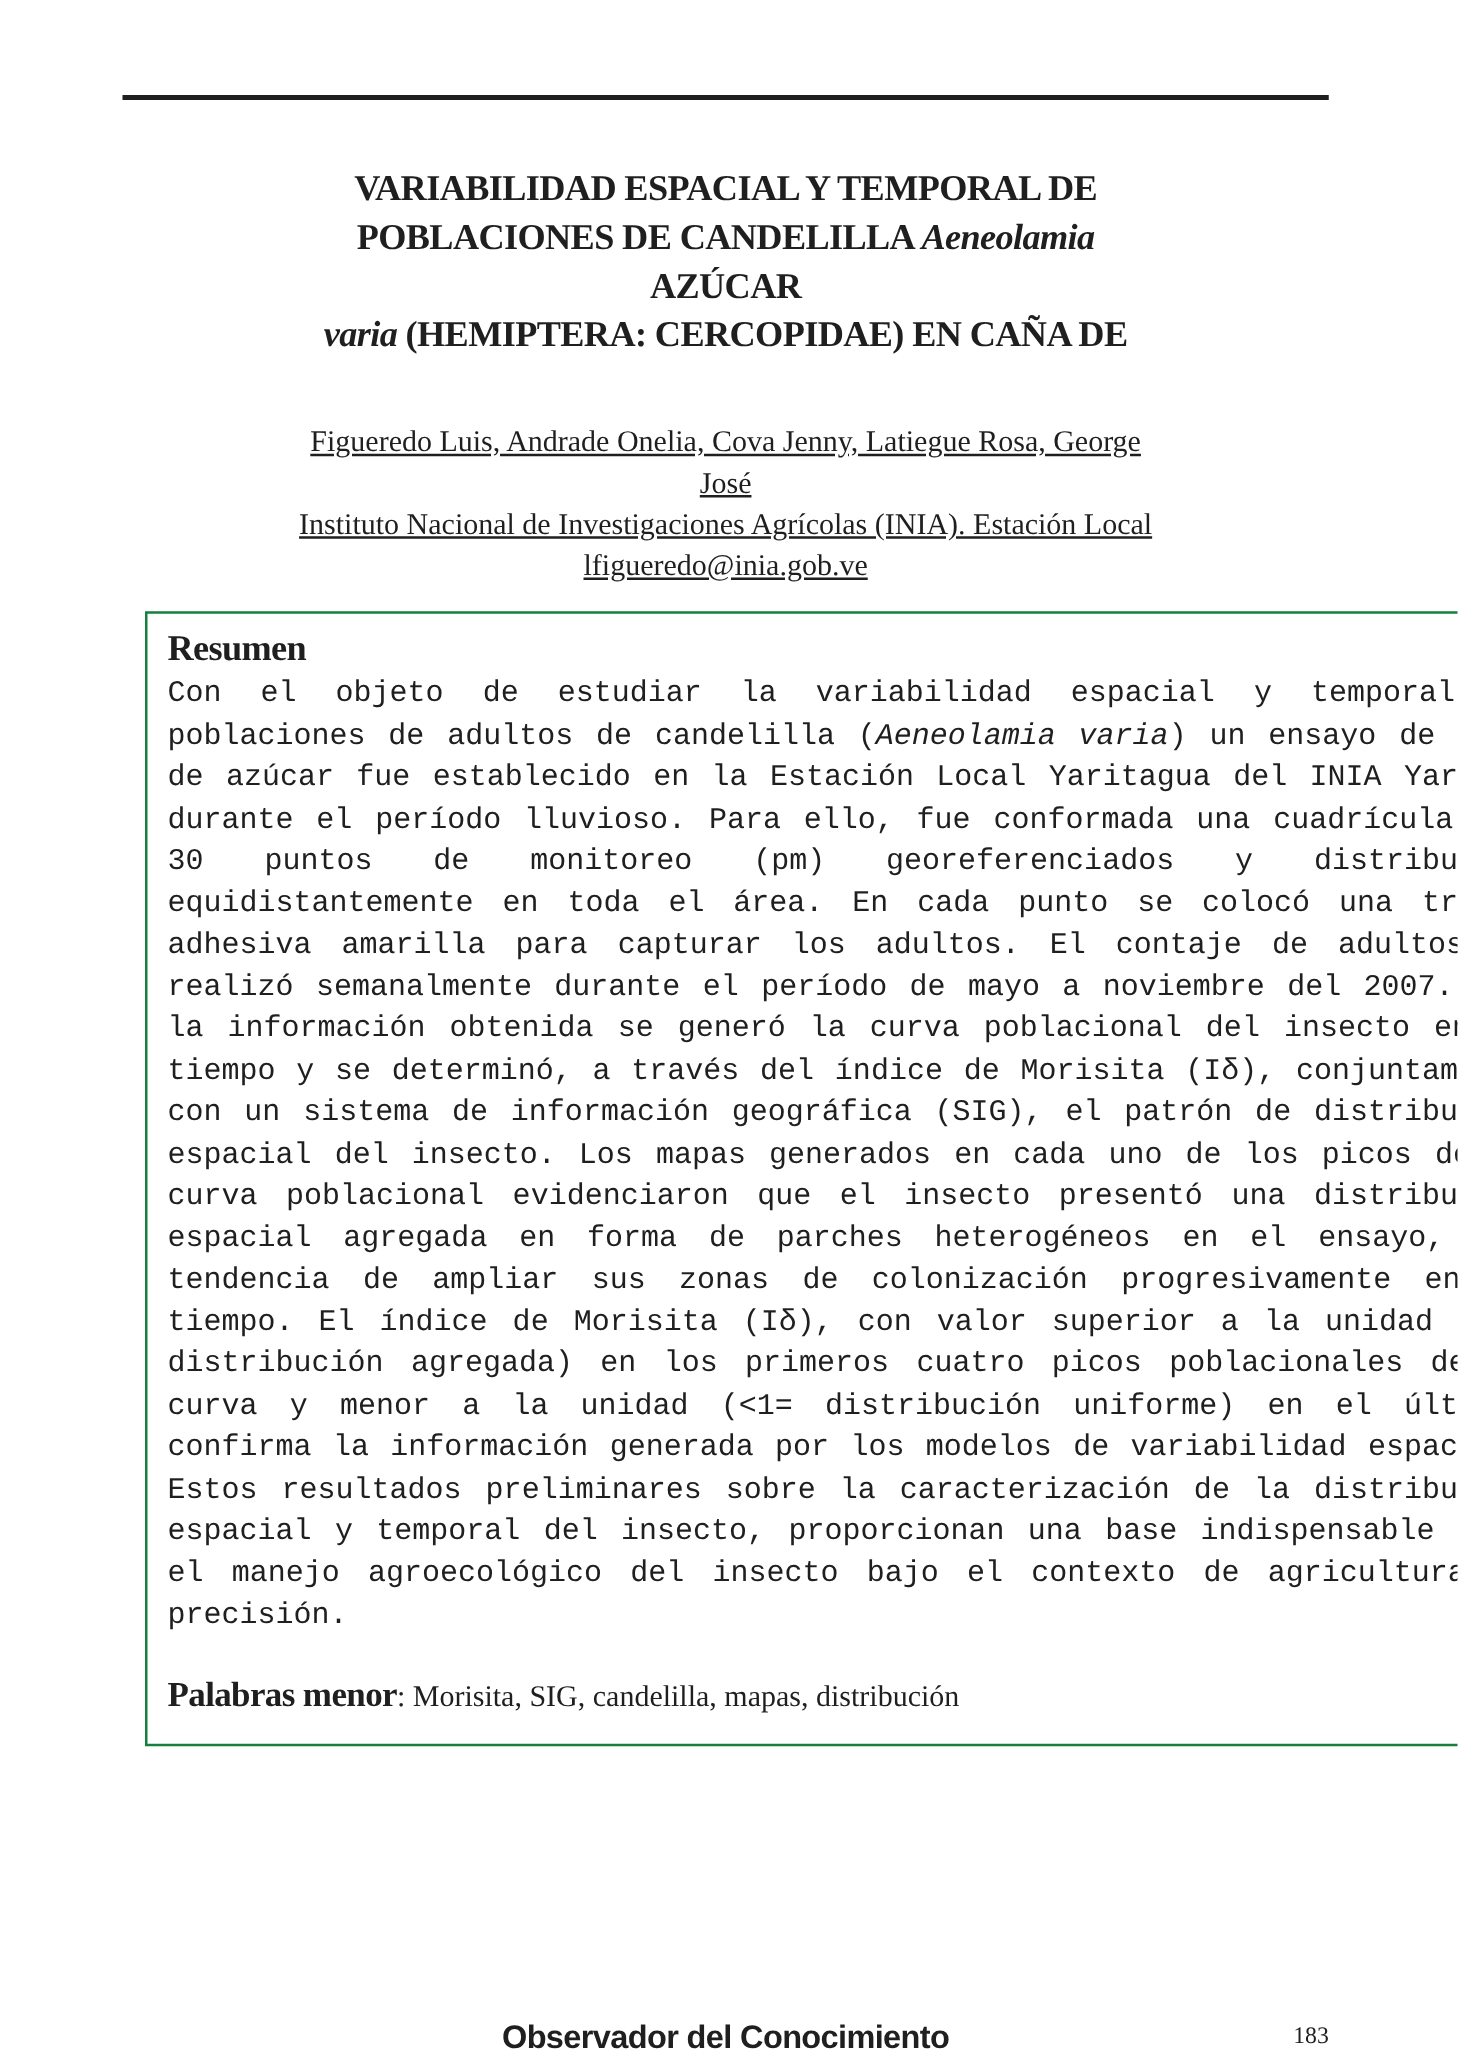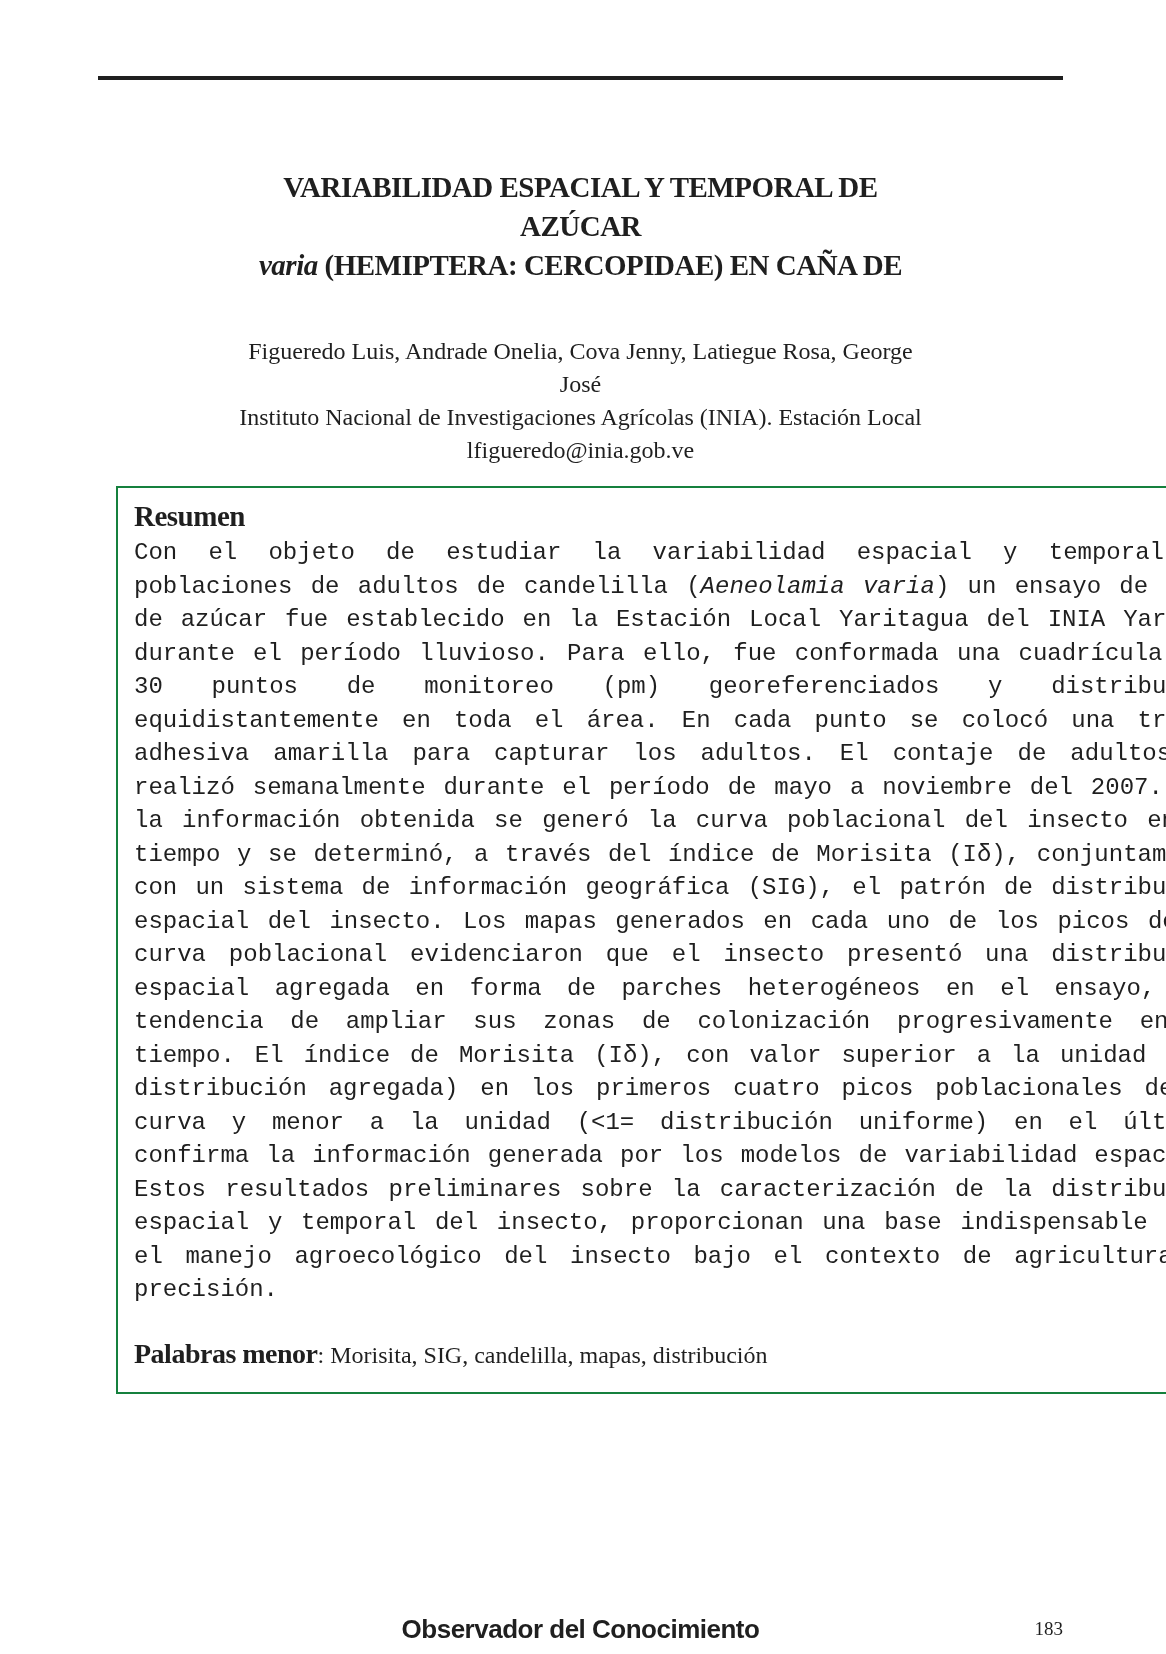--- a/index.html
+++ b/index.html
@@ -7,32 +7,33 @@
     width: 1166px; height: 1654px;
     background: #ffffff;
     position: relative;
     font-family: "Liberation Serif", serif;
     color: #1f1f1f;
     overflow: hidden;
   }
   .content { position: absolute; left: 98px; top: 0; width: 965px; }
   .rule { margin-top: 76px; height: 4px; background: #1f1f1f; }
   .title {
-    margin-top: 88px;
+    margin-top: 52px;
     text-align: center;
     font-weight: bold;
     font-size: 29px;
     line-height: 39px;
     letter-spacing: -0.5px;
   }
   .authors {
     margin-top: 50px;
     text-align: center;
     font-size: 24px;
     line-height: 33px;
+    text-decoration: underline;
   }
   .abstract-box {
     margin-top: 19px;
     margin-left: 18px;
     box-sizing: border-box;
     width: 1126px;
     min-height: 804px;
     border: 2px solid #15803d;
     padding: 8px 16px 20px 16px;
   }
@@ -66,20 +67,21 @@
   .italic { font-style: italic; }
 </style>
 </head>
 <body>
 
 <div class="content">
   <div class="rule"></div>
 
   <div class="title">
     <div><span>VARIABILIDAD ESPACIAL Y TEMPORAL DE</span></div>
+    <div><span>POBLACIONES DE CANDELILLA </span><span class="italic">Aeneolamia</span></div>
     <div><span>AZÚCAR</span></div>
     <div><span class="italic">varia</span><span> (HEMIPTERA: CERCOPIDAE) EN CAÑA DE</span></div>
   </div>
 
   <div class="authors">
     <div>Figueredo Luis, Andrade Onelia, Cova Jenny, Latiegue Rosa, George</div>
     <div>José</div>
     <div>Instituto Nacional de Investigaciones Agrícolas (INIA). Estación Local</div>
     <div>lfigueredo@inia.gob.ve</div>
   </div>

